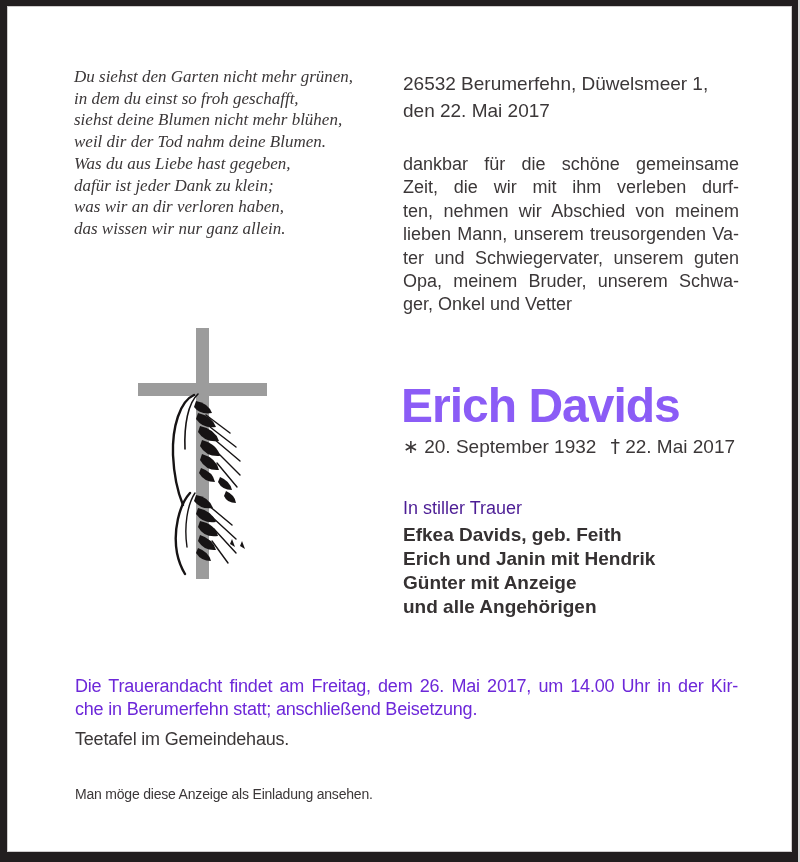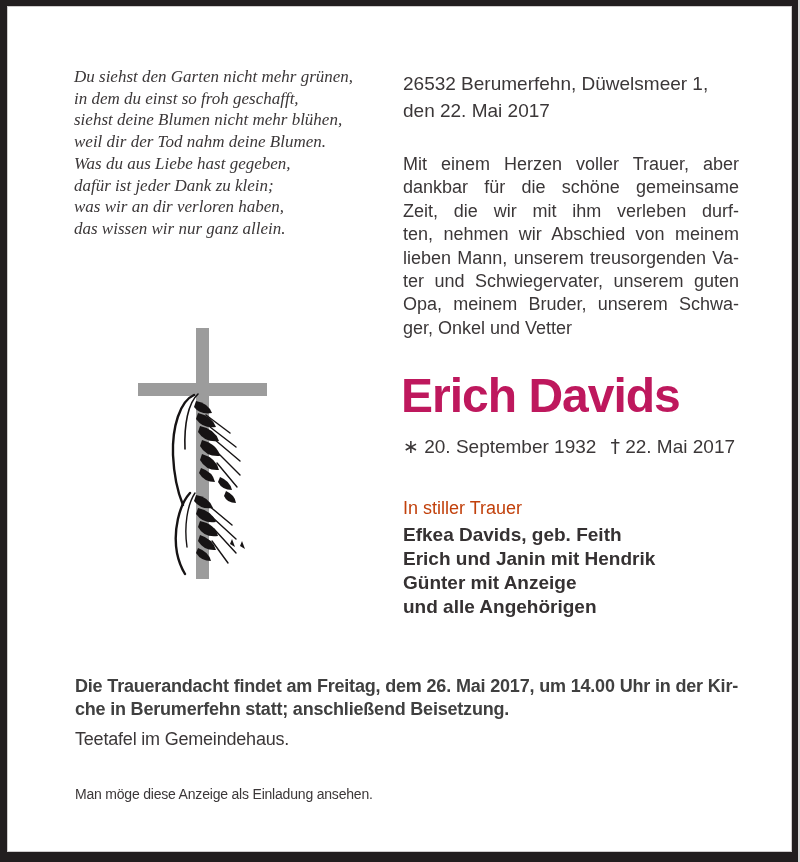--- a/index.html
+++ b/index.html
@@ -32,48 +32,47 @@
     left:395px;top:64px;width:340px;
     font-size:19px;line-height:26.5px;color:#3b3738;
   }
   .announcement{
     left:395px;top:146px;width:336px;
     font-size:18px;line-height:23.4px;color:#3b3738;
   }
   .jline{text-align:justify;text-align-last:justify;}
   .plain-line{text-align:left;}
   .deceased-name{
-    left:393px;top:363px;width:380px;
+    left:393px;top:373px;width:380px;
     font-size:48px;line-height:52px;font-weight:bold;
-    letter-spacing:-1px;color:#be185d;
+    letter-spacing:-1px;color:#8b5cf6;
   }
   .dates{
     left:395px;top:428px;width:360px;
     font-size:19px;color:#3b3738;white-space:nowrap;
   }
   .dates .sym{font-family:"DejaVu Sans", sans-serif;}
   .dates .birth{margin-right:14px;}
   .mourners-intro{
     left:395px;top:491px;width:300px;
-    font-size:18px;color:#c2410c;
+    font-size:18px;color:#4c1d95;
   }
   .mourners-names{
     left:395px;top:516px;width:340px;
     font-size:19px;line-height:24px;font-weight:bold;color:#353132;
   }
   
   .cross-v{left:188px;top:321px;width:13px;height:251px;background:#9c9c9c;}
   .cross-h{left:130px;top:376px;width:129px;height:13px;background:#9c9c9c;}
   .wheat{left:146px;top:382px;width:104px;height:188px;}
   
   .service{
     left:67px;top:668px;width:663px;
-    font-size:18px;line-height:23px;color:#404040;
+    font-size:18px;line-height:23px;color:#6d28d9;
     letter-spacing:-0.2px;
-    font-weight:bold;
   }
   .tea{
     left:67px;top:722px;width:663px;
     font-size:18px;color:#3b3738;letter-spacing:-0.2px;
   }
   .invitation{
     left:67px;top:779px;width:663px;
     font-size:14px;color:#3b3738;letter-spacing:-0.2px;
   }
 </style>
@@ -94,21 +93,20 @@
     <div>was wir an dir verloren haben,</div>
     <div>das wissen wir nur ganz allein.</div>
   </div>
 
   <div class="abs dateline">
     <div>26532 Berumerfehn, Düwelsmeer 1,</div>
     <div>den 22. Mai 2017</div>
   </div>
 
   <div class="abs announcement">
-    <div class="jline">Mit einem Herzen voller Trauer, aber</div>
     <div class="jline">dankbar für die schöne gemeinsame</div>
     <div class="jline">Zeit, die wir mit ihm verleben durf-</div>
     <div class="jline">ten, nehmen wir Abschied von meinem</div>
     <div class="jline">lieben Mann, unserem treusorgenden Va-</div>
     <div class="jline">ter und Schwiegervater, unserem guten</div>
     <div class="jline">Opa, meinem Bruder, unserem Schwa-</div>
     <div class="plain-line">ger, Onkel und Vetter</div>
   </div>
 
   <div class="abs deceased-name">Erich Davids</div>

